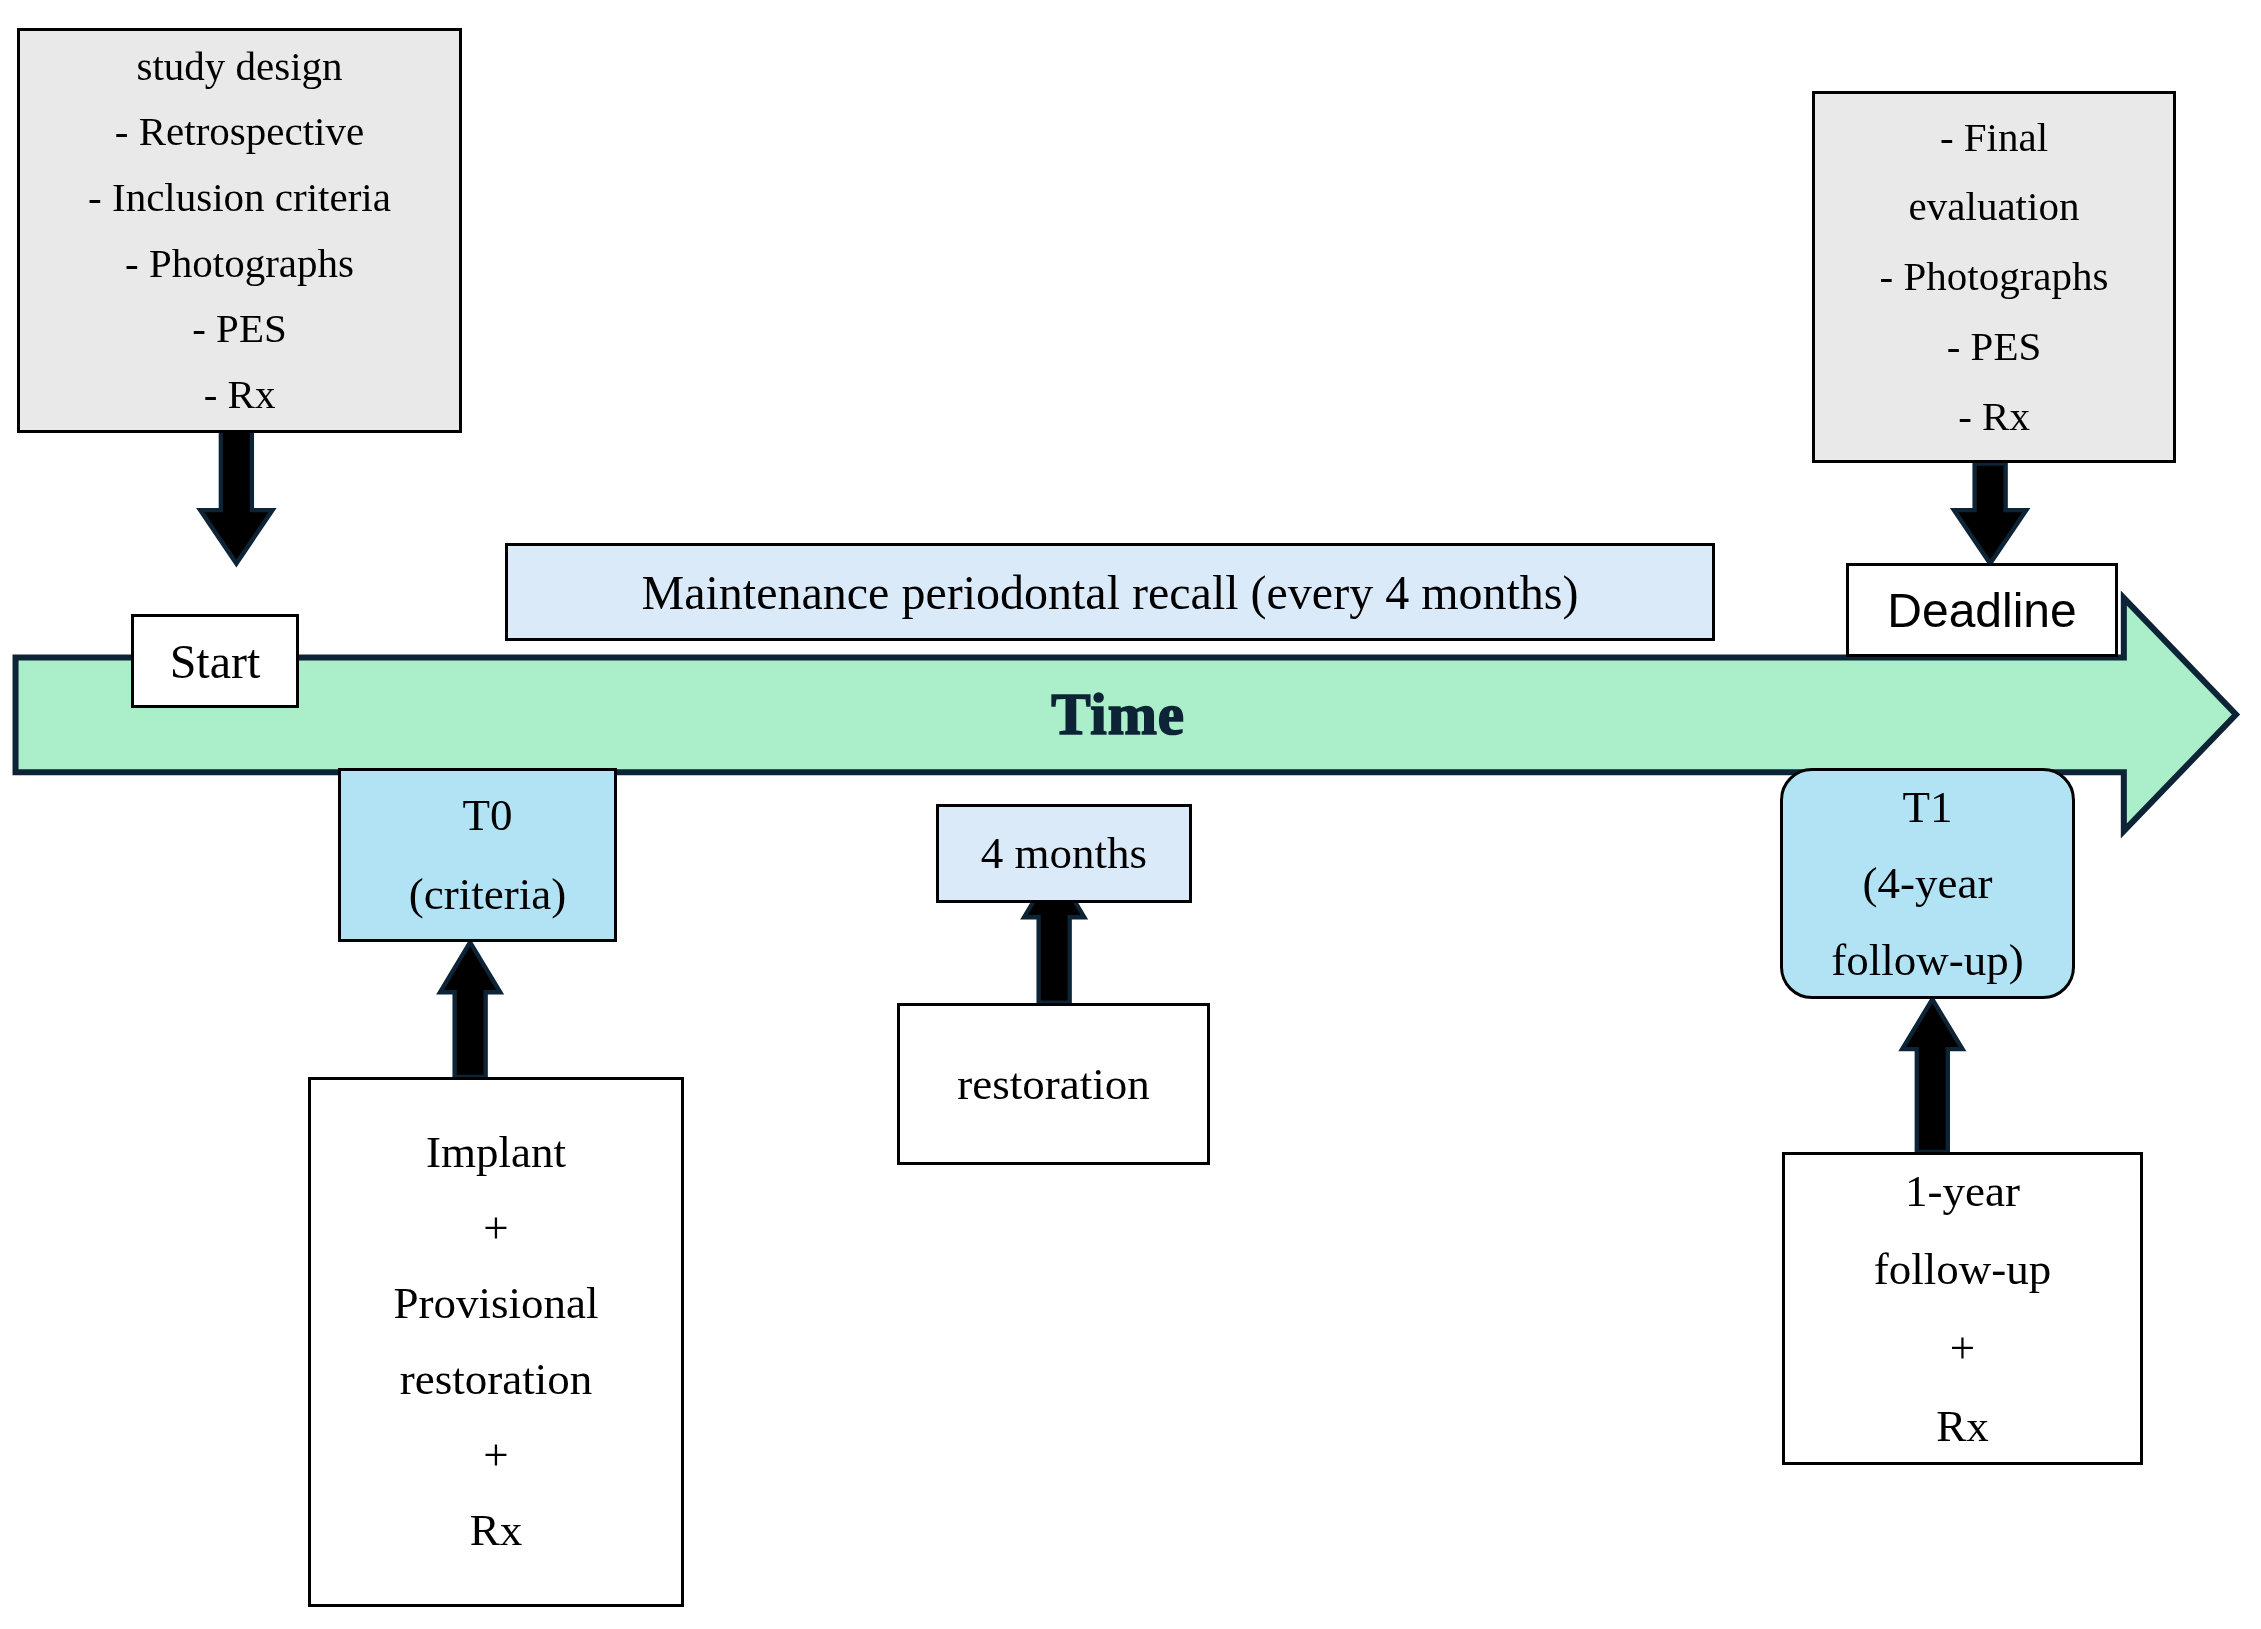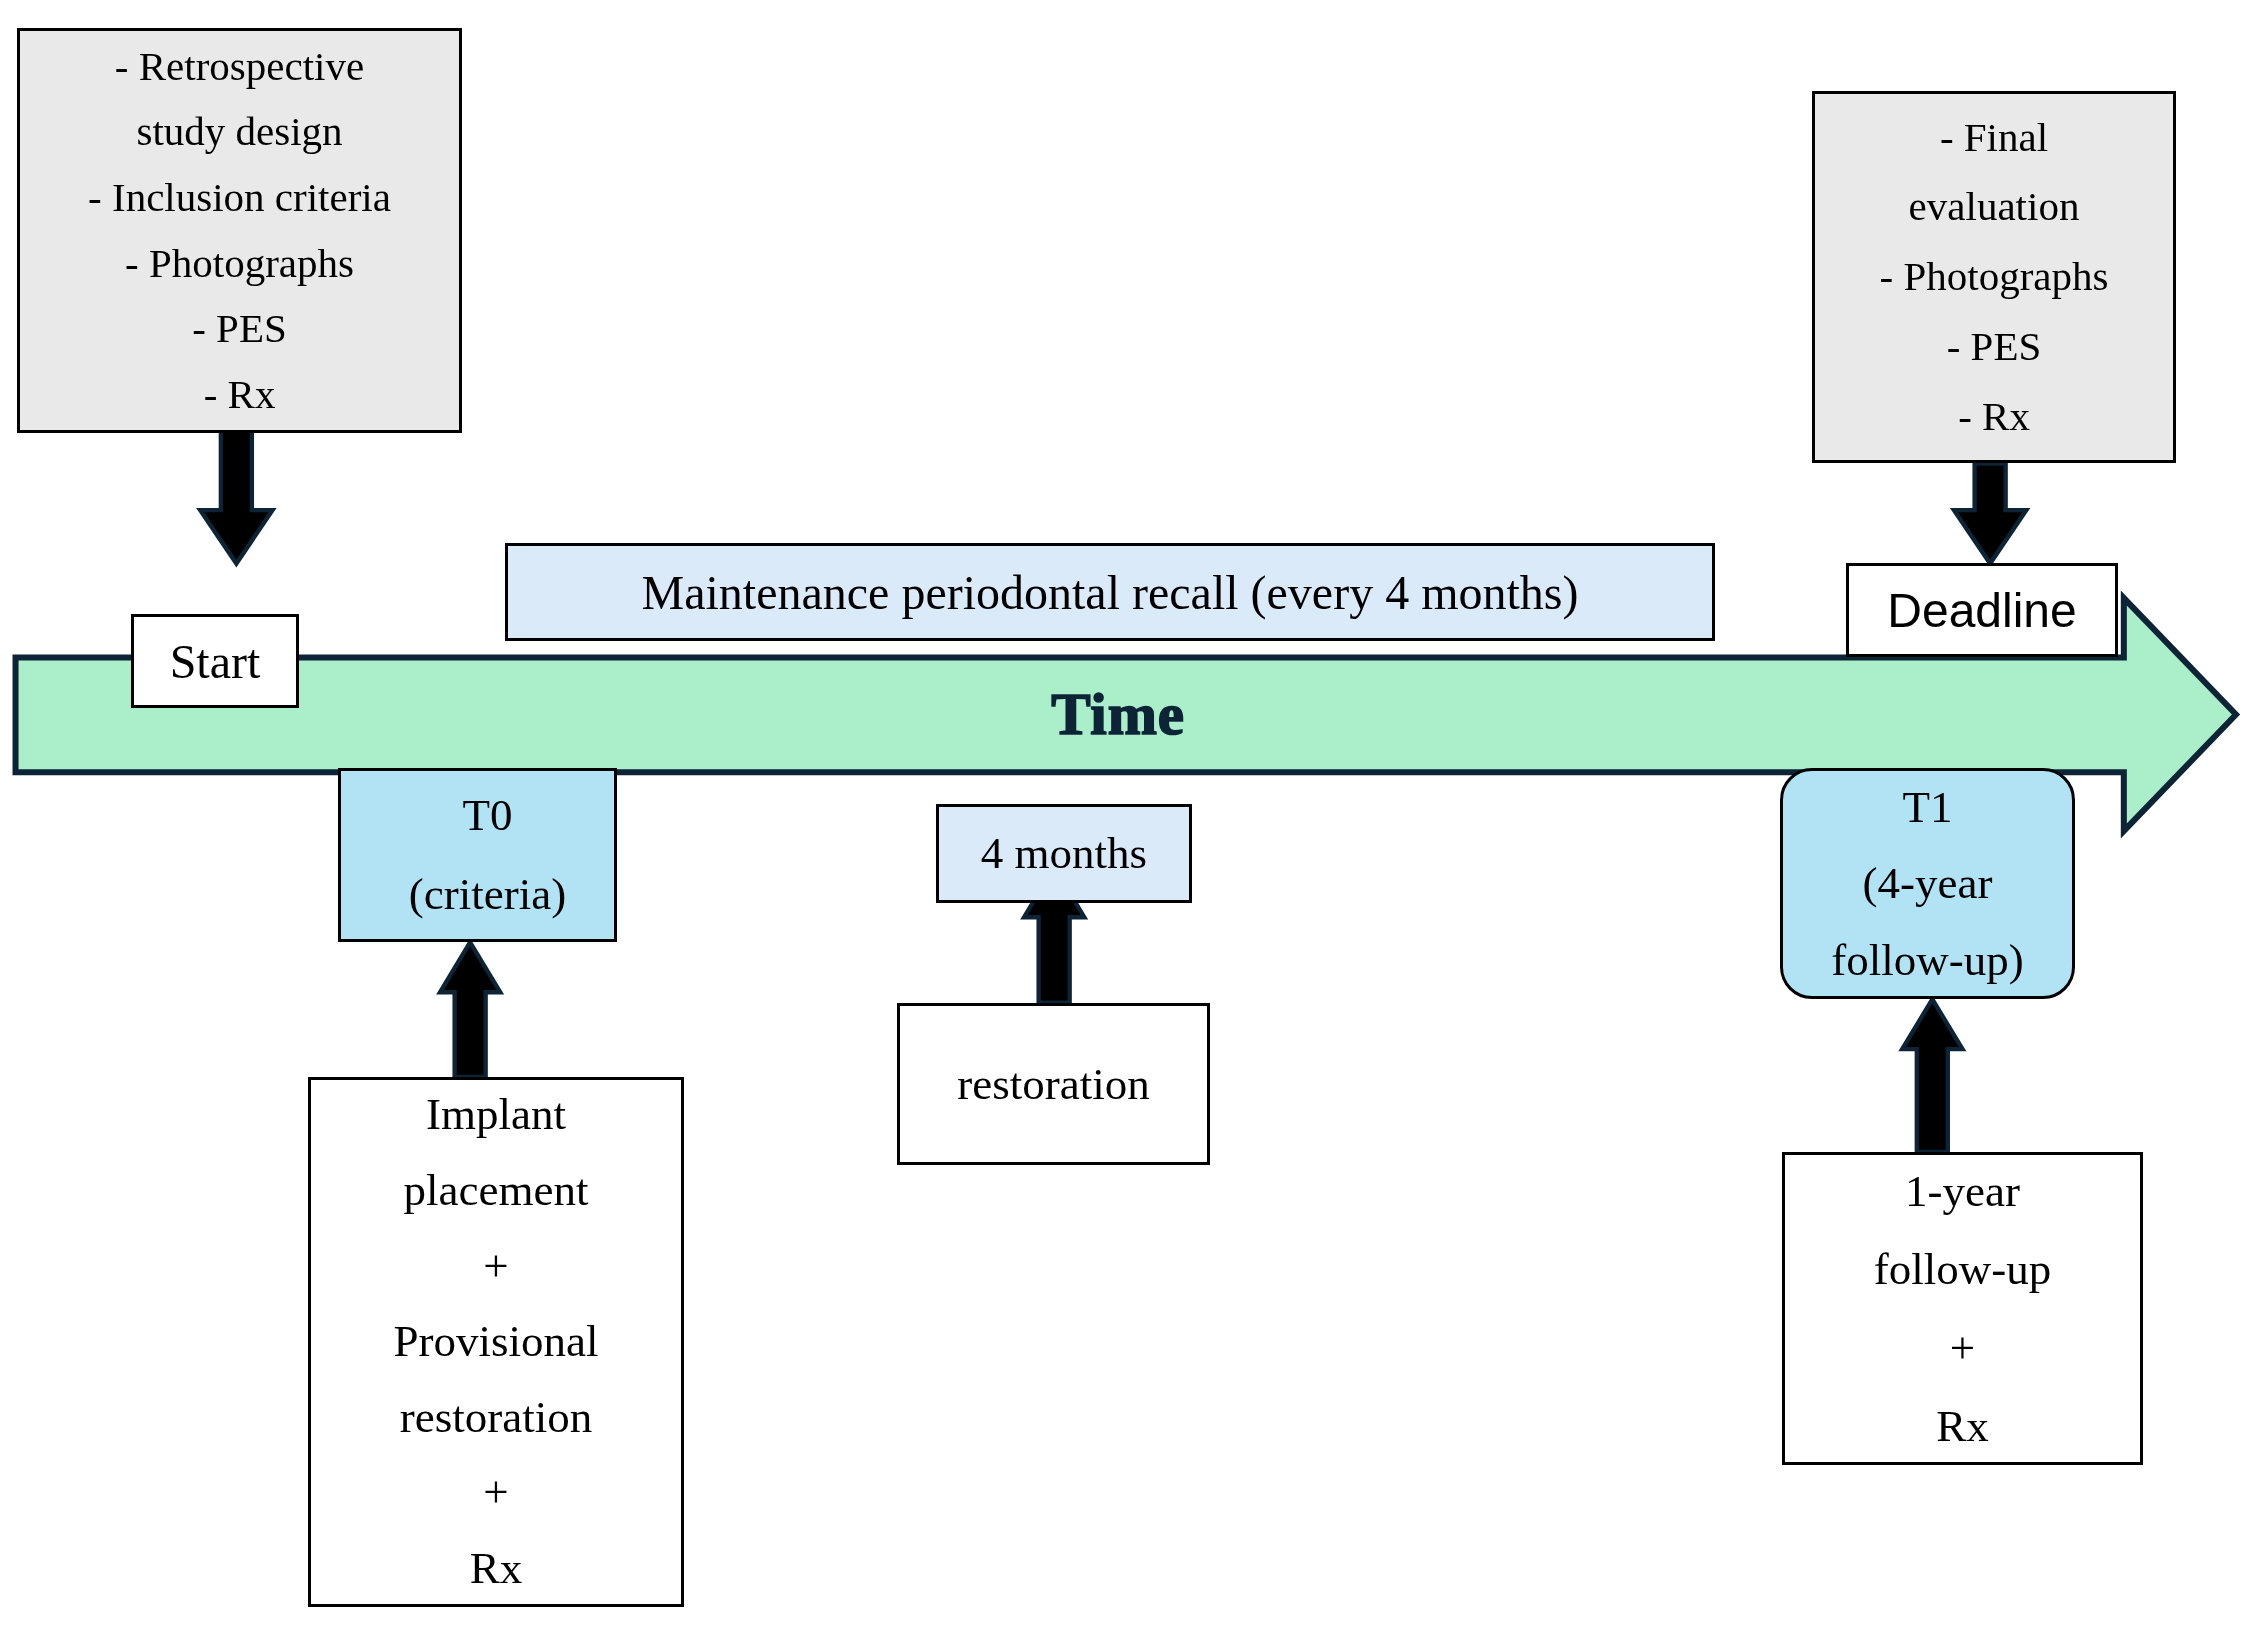--- a/index.html
+++ b/index.html
@@ -62,22 +62,22 @@
     <polygon points="2289,537 2325,537 2325,591 2349,591 2307,653 2265,591 2289,591" fill="var(--ink)" stroke="var(--navy)" stroke-width="5"></polygon>
 
     <polygon points="545,1092 580,1150 563,1150 563,1248 527,1248 527,1150 510,1150" fill="var(--ink)" stroke="var(--navy)" stroke-width="5"></polygon>
 
     <polygon points="1222,1005 1257,1063 1240,1063 1240,1162 1204,1162 1204,1063 1187,1063" fill="var(--ink)" stroke="var(--navy)" stroke-width="5"></polygon>
 
     <polygon points="2240,1158 2275,1216 2258,1216 2258,1335 2222,1335 2222,1216 2205,1216" fill="var(--ink)" stroke="var(--navy)" stroke-width="5"></polygon>
   </svg>
 
   <div class="box gray pos-grayL">
+    <div class="ln">study design</div>
     <div class="ln">- Retrospective</div>
-    <div class="ln">study design</div>
     <div class="ln">- Inclusion criteria</div>
     <div class="ln">- Photographs</div>
     <div class="ln">- PES</div>
     <div class="ln">- Rx</div>
   </div>
 
   <div class="box gray gray-r pos-grayR">
     <div class="ln">- Final</div>
     <div class="ln">evaluation</div>
     <div class="ln">- Photographs</div>
@@ -109,21 +109,20 @@
   </div>
 
   <div class="box cyan f52 pos-t1">
     <div class="ln">T1</div>
     <div class="ln">(4-year</div>
     <div class="ln">follow-up)</div>
   </div>
 
   <div class="box white f52 implantbox pos-implant">
     <div class="ln">Implant</div>
-    <div class="ln">placement</div>
     <div class="ln">+</div>
     <div class="ln">Provisional</div>
     <div class="ln">restoration</div>
     <div class="ln">+</div>
     <div class="ln">Rx</div>
   </div>
 
   <div class="box white f52 pos-def">
     <div class="ln">restoration</div>
   </div>

